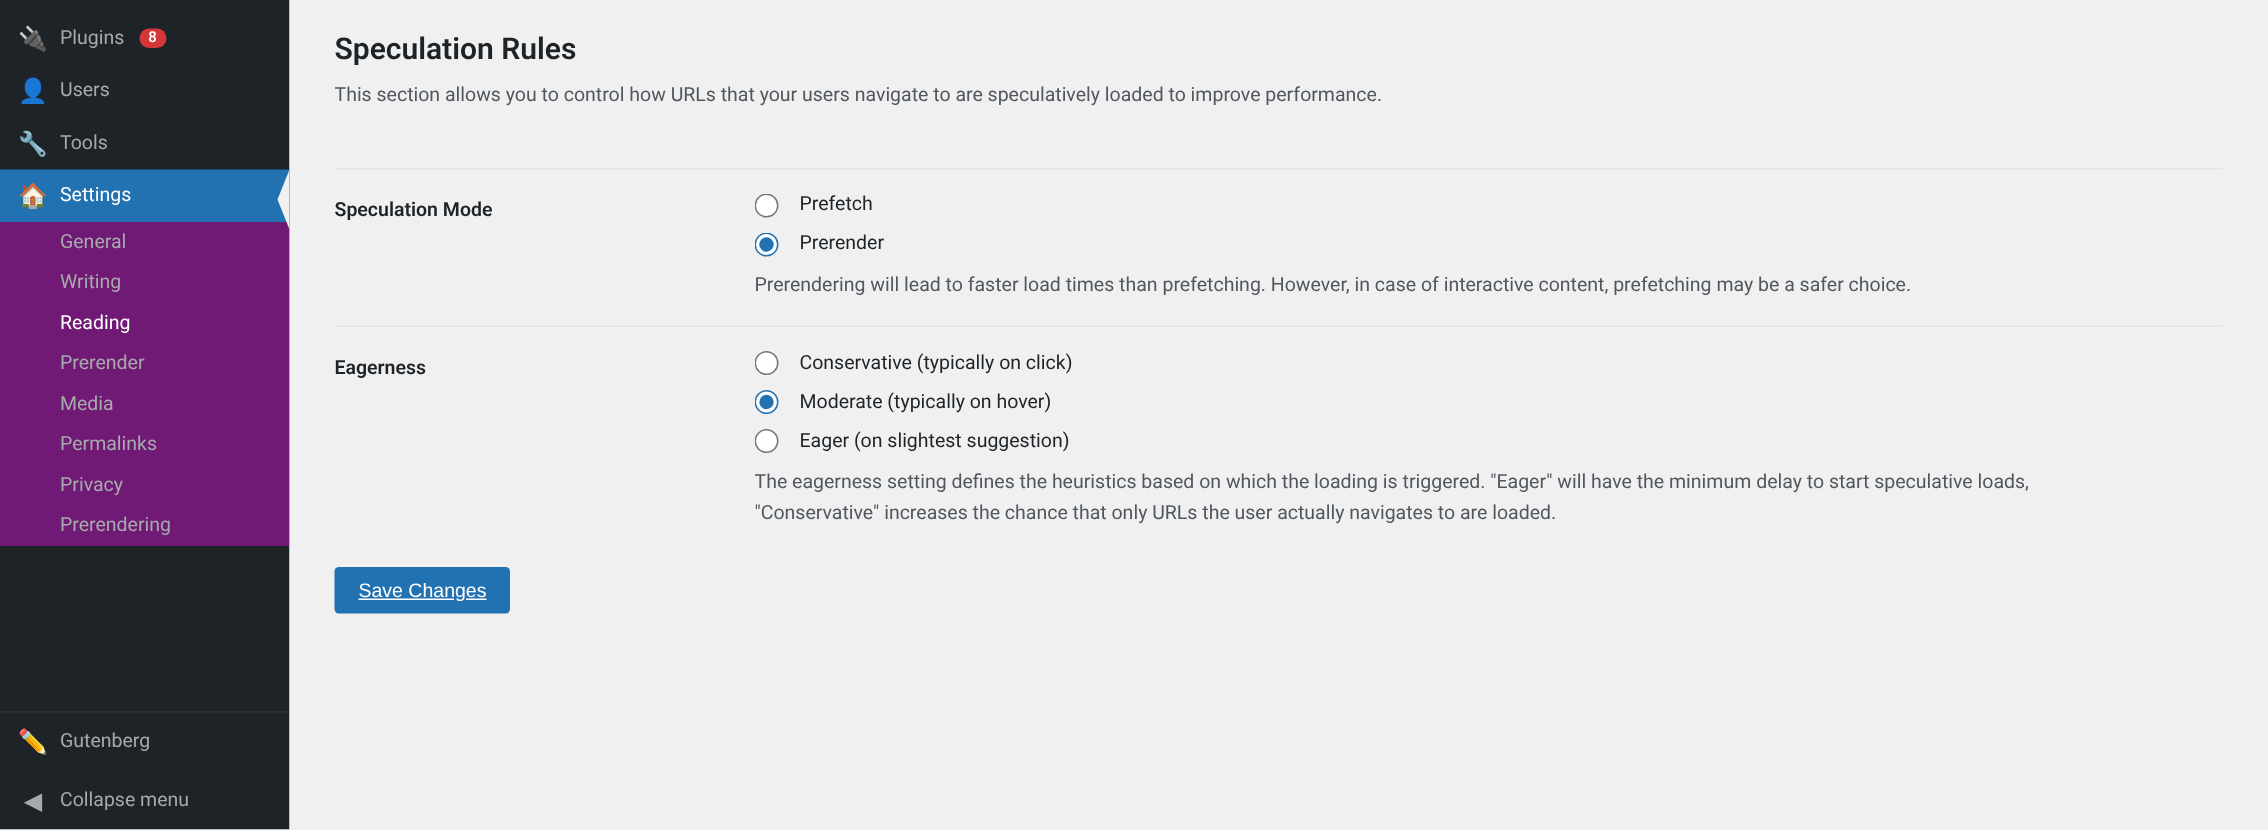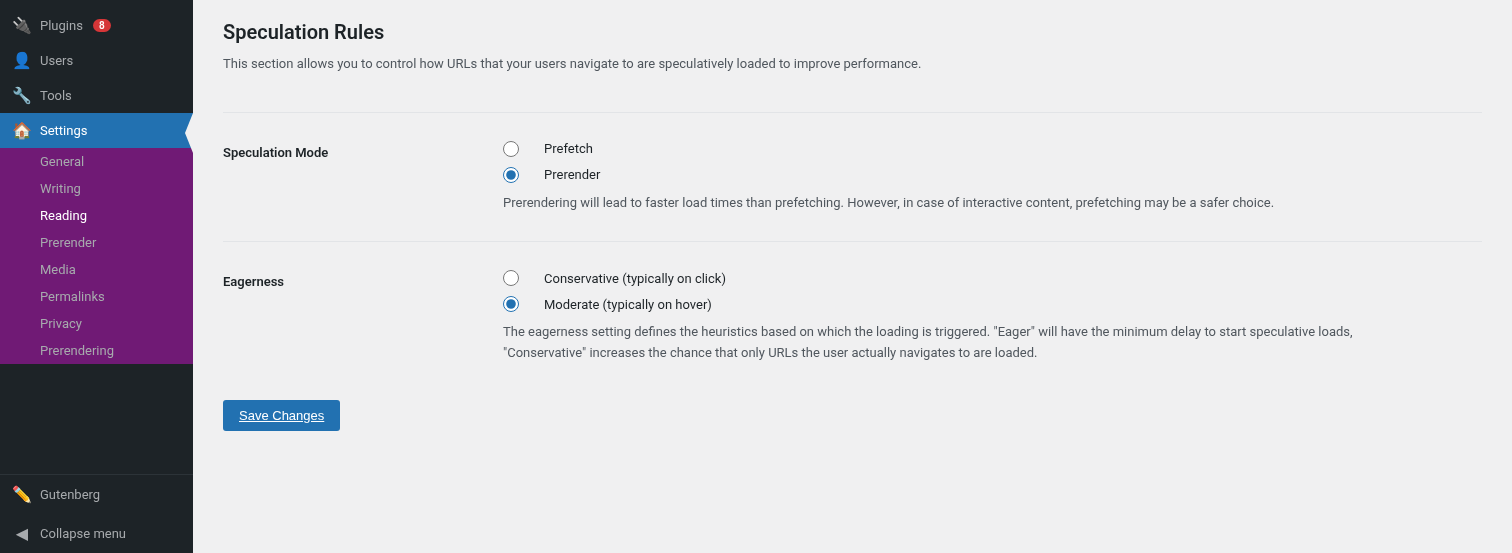--- a/index.html
+++ b/index.html
@@ -103,41 +103,41 @@
 
     .section-description {
       color: #50575e;
       font-size: 13px;
       margin-bottom: 38px;
       line-height: 1.5;
     }
     .settings-row {
       display: flex;
       align-items: flex-start;
-      padding: 28px 0;
+      padding: 16px 0;
       border-top: 1px solid #e2e4e7;
     }
     .settings-row:first-child {
       border-top: none;
     }
     .settings-label {
       width: 280px;
       flex-shrink: 0;
       font-weight: 600;
       color: #1d2327;
       padding-top: 4px;
       font-size: 13px;
     }
     .settings-control {
       flex: 1;
     }
     .radio-option {
       display: flex;
       align-items: center;
-      gap: 25px;
+      gap: 14px;
       margin-bottom: 10px;
       cursor: pointer;
     }
     .radio-option input[type="radio"] {
       width: 16px;
       height: 16px;
       accent-color: #2271b1;
       cursor: pointer;
       flex-shrink: 0;
     }
@@ -243,18 +243,22 @@
     <div class="settings-label">Eagerness</div>
     <div class="settings-control">
       <label class="radio-option">
         <input type="radio" name="eagerness" style="">
         <span class="radio-label">Conservative (typically on click)</span>
       </label>
       <label class="radio-option">
         <input type="radio" name="eagerness" checked="" style="">
         <span class="radio-label">Moderate (typically on hover)</span>
       </label>
+      <label class="radio-option">
+        <input type="radio" name="eagerness" style="">
+        <span class="radio-label">Eager (on slightest suggestion)</span>
+      </label>
       <p class="hint-text">The eagerness setting defines the heuristics based on which the loading is triggered. "Eager" will have the minimum delay to start speculative loads, "Conservative" increases the chance that only URLs the user actually navigates to are loaded.</p>
     </div>
   </div>
 
   <button class="save-btn">Save Changes</button>
 </div>
 
 </body></html>

